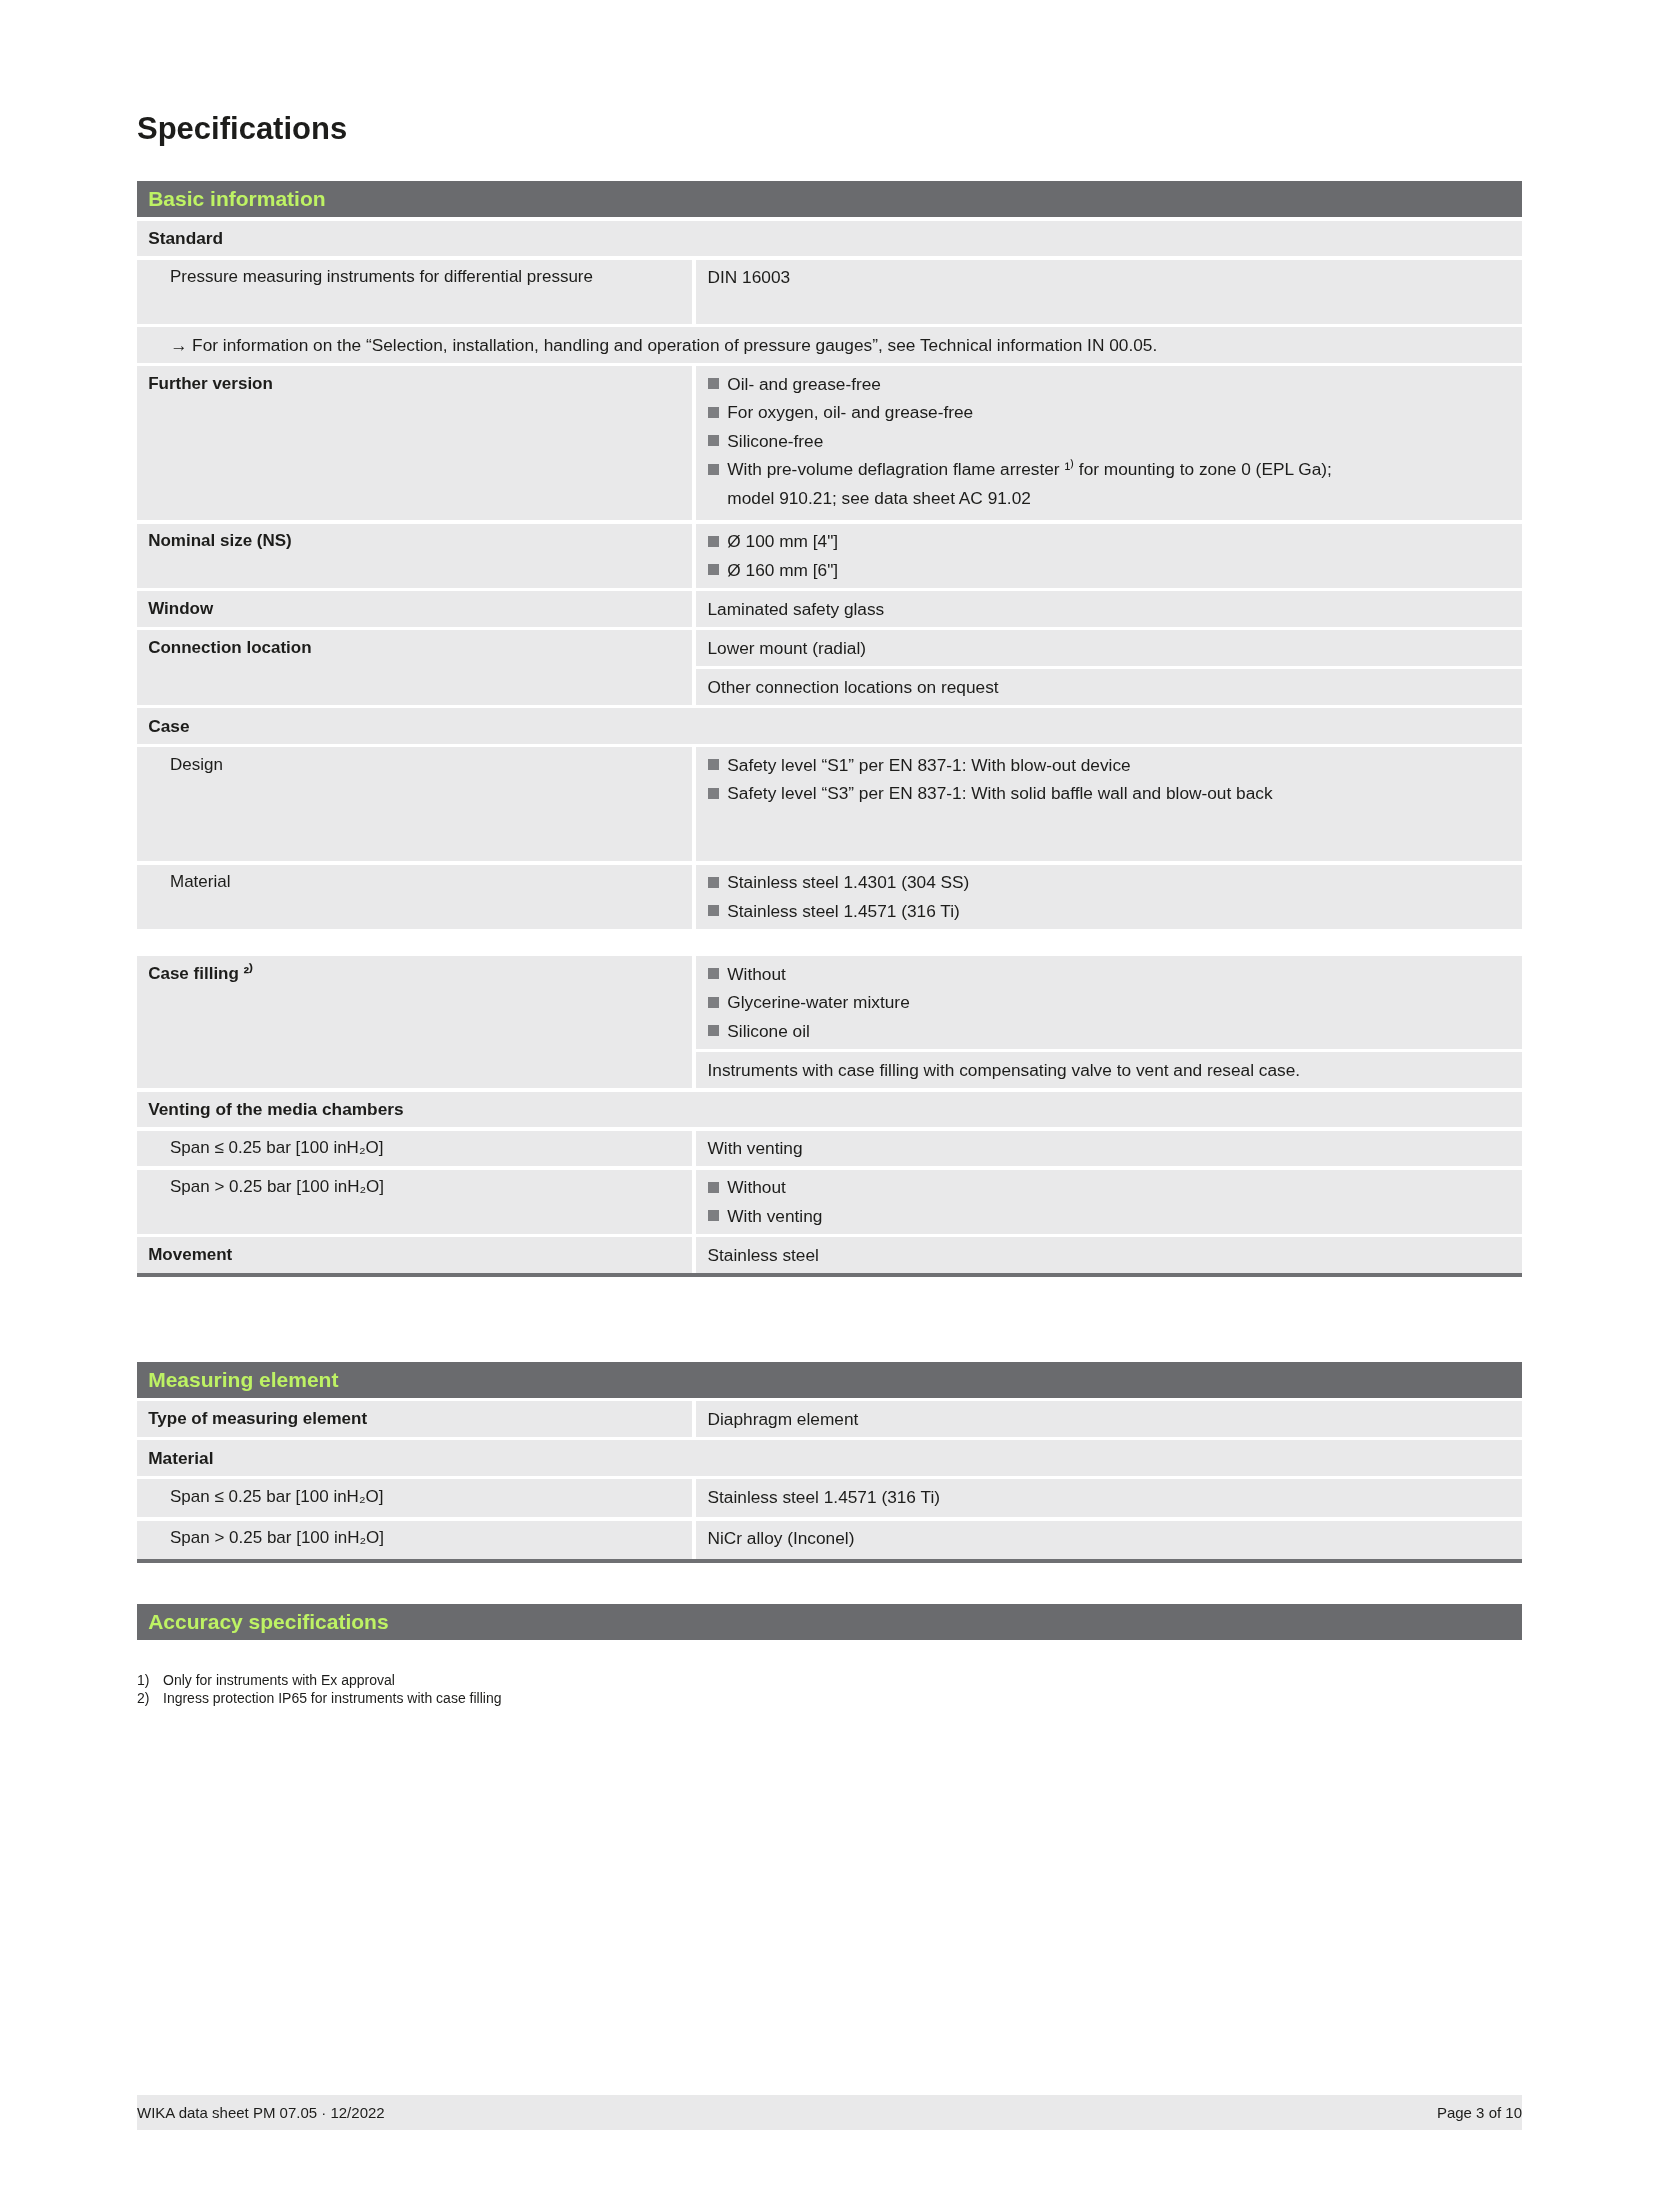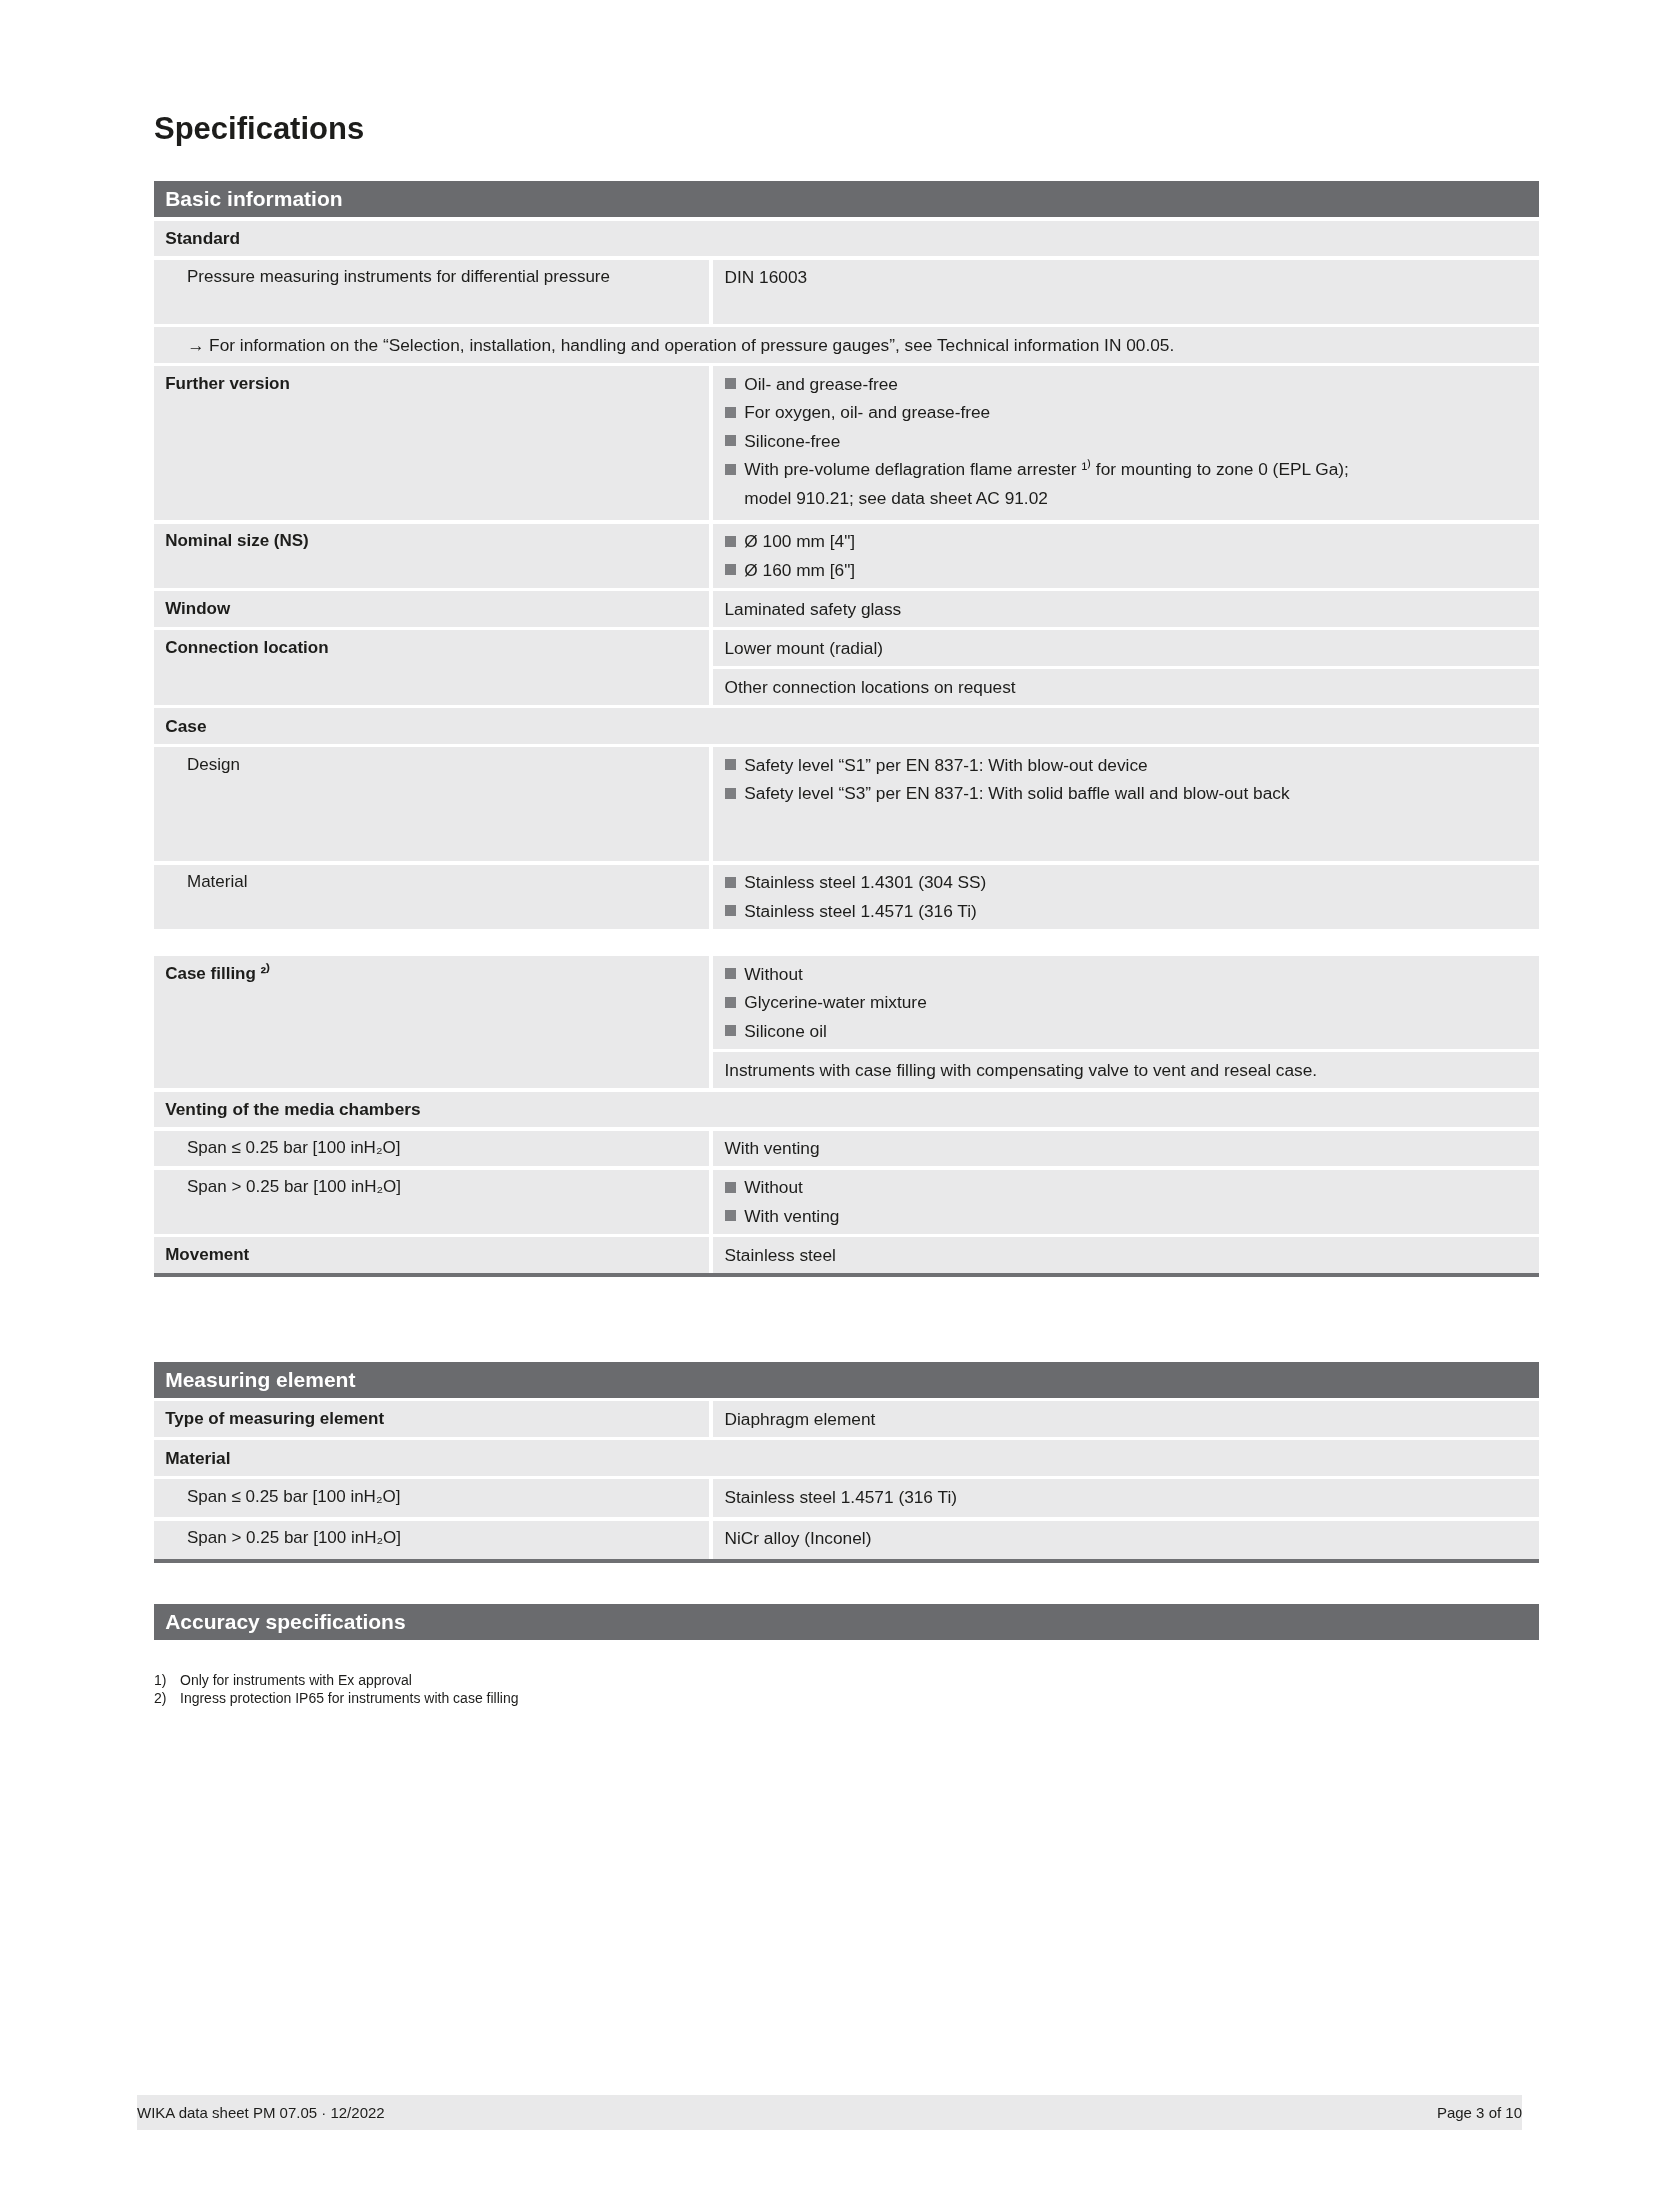--- a/index.html
+++ b/index.html
@@ -1,28 +1,28 @@
 <!DOCTYPE html>
 <html style="font-size:14px"><head>
 <meta charset="utf-8">
 <style>
   html,body{margin:0;padding:0}
   body{
     width:1660px;height:2208px;position:relative;background:#ffffff;
     font-family:"Liberation Sans", sans-serif;color:#1d1d1b;overflow:hidden;
   }
-  .content{position:absolute;left:154px;top:113px;width:1385px}
+  .content{position:absolute;left:137px;top:113px;width:1385px}
   .page-title{font-size:31px;font-weight:bold;line-height:31px;margin:0 0 37px 0}
 
   .spec-table{display:flex;flex-direction:column;gap:3.5px}
   #table-measuring-element{margin-top:85px}
   #table-accuracy-specifications{margin-top:41px}
 
   .tbl-header{
-    background:#6a6b6e;color:#ffffff;font-weight:bold;font-size:21px;
+    background:#6a6b6e;color:#bef264;font-weight:bold;font-size:21px;
     min-height:36px;display:flex;align-items:center;padding:0 10.4px 0 11.2px;box-sizing:border-box;
   }
   .row{display:flex;gap:3.5px}
   .cell{background:#e9e9ea;box-sizing:border-box}
   .cell.left{
     flex:0 0 555px;width:555px;padding:3.5px 8.6px 3.5px 11.2px;
     font-size:17px;line-height:28.5px;
   }
   .cell.left.bold{font-weight:bold}
   .cell.left.indent{padding-left:33px}

